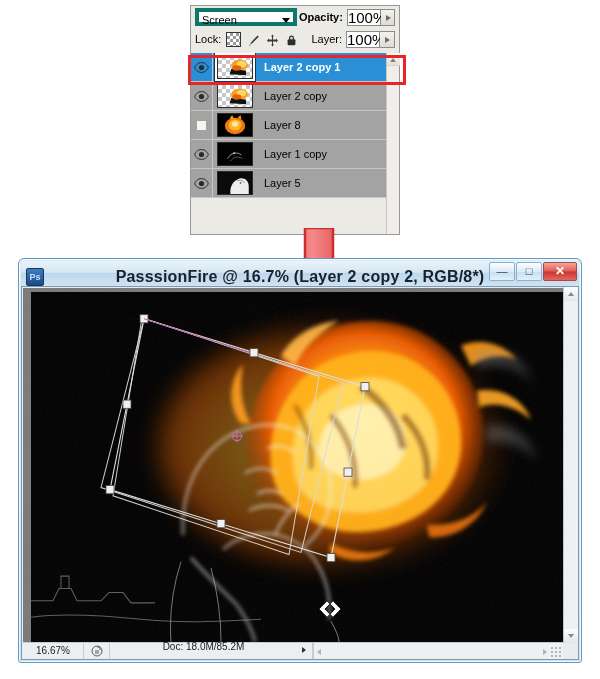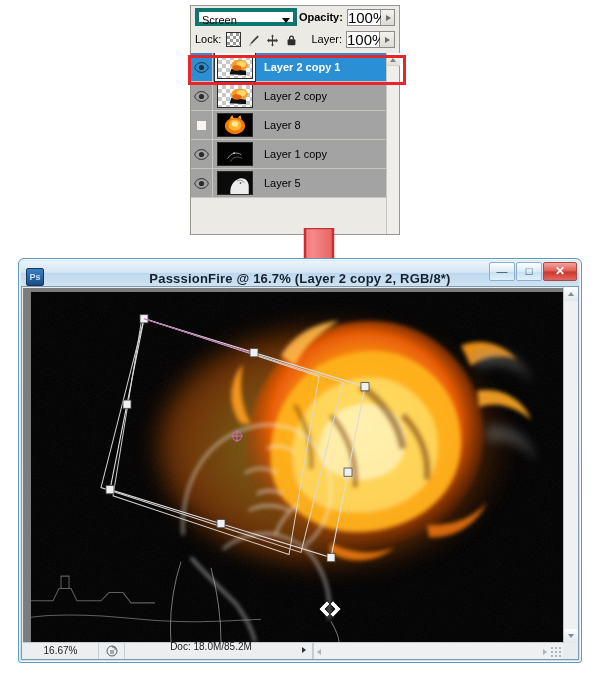--- a/index.html
+++ b/index.html
@@ -118,21 +118,21 @@
     border-radius:4px 4px 0 0;
   }
   #ps-icon{
     width:18px;height:18px;margin-left:5px;border-radius:2px;
     background:linear-gradient(#3d7fc1,#1b4b85);
     display:flex;align-items:center;justify-content:center;
     font-size:9px;color:#bfe0ff;font-weight:bold;font-family:"Liberation Sans",sans-serif;
     border:1px solid #14365f;box-sizing:border-box;
   }
   #title-text{
-    position:absolute;left:0;right:0;text-align:center;font-size:13px;font-weight:bold;
+    position:absolute;left:0;right:0;text-align:center;font-size:16px;font-weight:bold;
     color:#16212b;letter-spacing:.2px;
   }
   .wbtns{position:absolute;right:2px;top:1px;display:flex;gap:1px;}
   .wbtn{
     width:26px;height:19px;border:1px solid #8ab1cf;border-radius:2px;box-sizing:border-box;
     background:linear-gradient(#fdfeff,#dcebf7 50%,#c6dff0 51%,#e3f0f9);
     position:relative;
   }
   .wbtn.close{
     width:34px;border:1px solid #a34a44;
@@ -170,21 +170,21 @@
   .tri.down{left:4px;top:5px;border-left:3.5px solid transparent;border-right:3.5px solid transparent;border-top:4px solid #7e8b95;}
   .tri.right{left:5px;top:4px;border-top:3.5px solid transparent;border-bottom:3.5px solid transparent;border-left:4px solid #2f2f2f;}
   .tri.left{left:4px;top:4px;border-top:3.5px solid transparent;border-bottom:3.5px solid transparent;border-right:4px solid #aab3ba;}
 
   
   #status-bar{
     position:absolute;left:1px;bottom:1px;right:15px;height:16px;
     display:flex;align-items:center;background:#eceef0;
     border-top:1px solid #c2ccd3;box-sizing:border-box;font-size:10px;color:#1b1b1b;
   }
-  #zoom-field{width:76px;text-align:center;border-right:1px solid #c2ccd3;height:16px;line-height:16px;box-sizing:border-box;}
+  #zoom-field{width:61px;text-align:center;border-right:1px solid #c2ccd3;height:16px;line-height:16px;box-sizing:border-box;}
   #preview-btn{width:26px;height:16px;border-right:1px solid #c2ccd3;display:flex;align-items:center;justify-content:center;box-sizing:border-box;}
   #doc-info{flex:1;text-align:center;height:24px;line-height:16px;}
   #doc-arrow{width:16px;height:16px;position:relative;border-right:1px solid #c2ccd3;box-sizing:border-box;}
   #hscroll-rest{flex:0 0 250px;height:16px;position:relative;background:#eef0f1;border-left:1px solid #c2ccd3;box-sizing:border-box;}
   .grip{position:absolute;right:1px;bottom:1px;width:12px;height:12px;
         background-image:radial-gradient(#aeb6bc 1px, transparent 1px);background-size:4px 4px;}
 </style>
 </head>
 <body>
 

